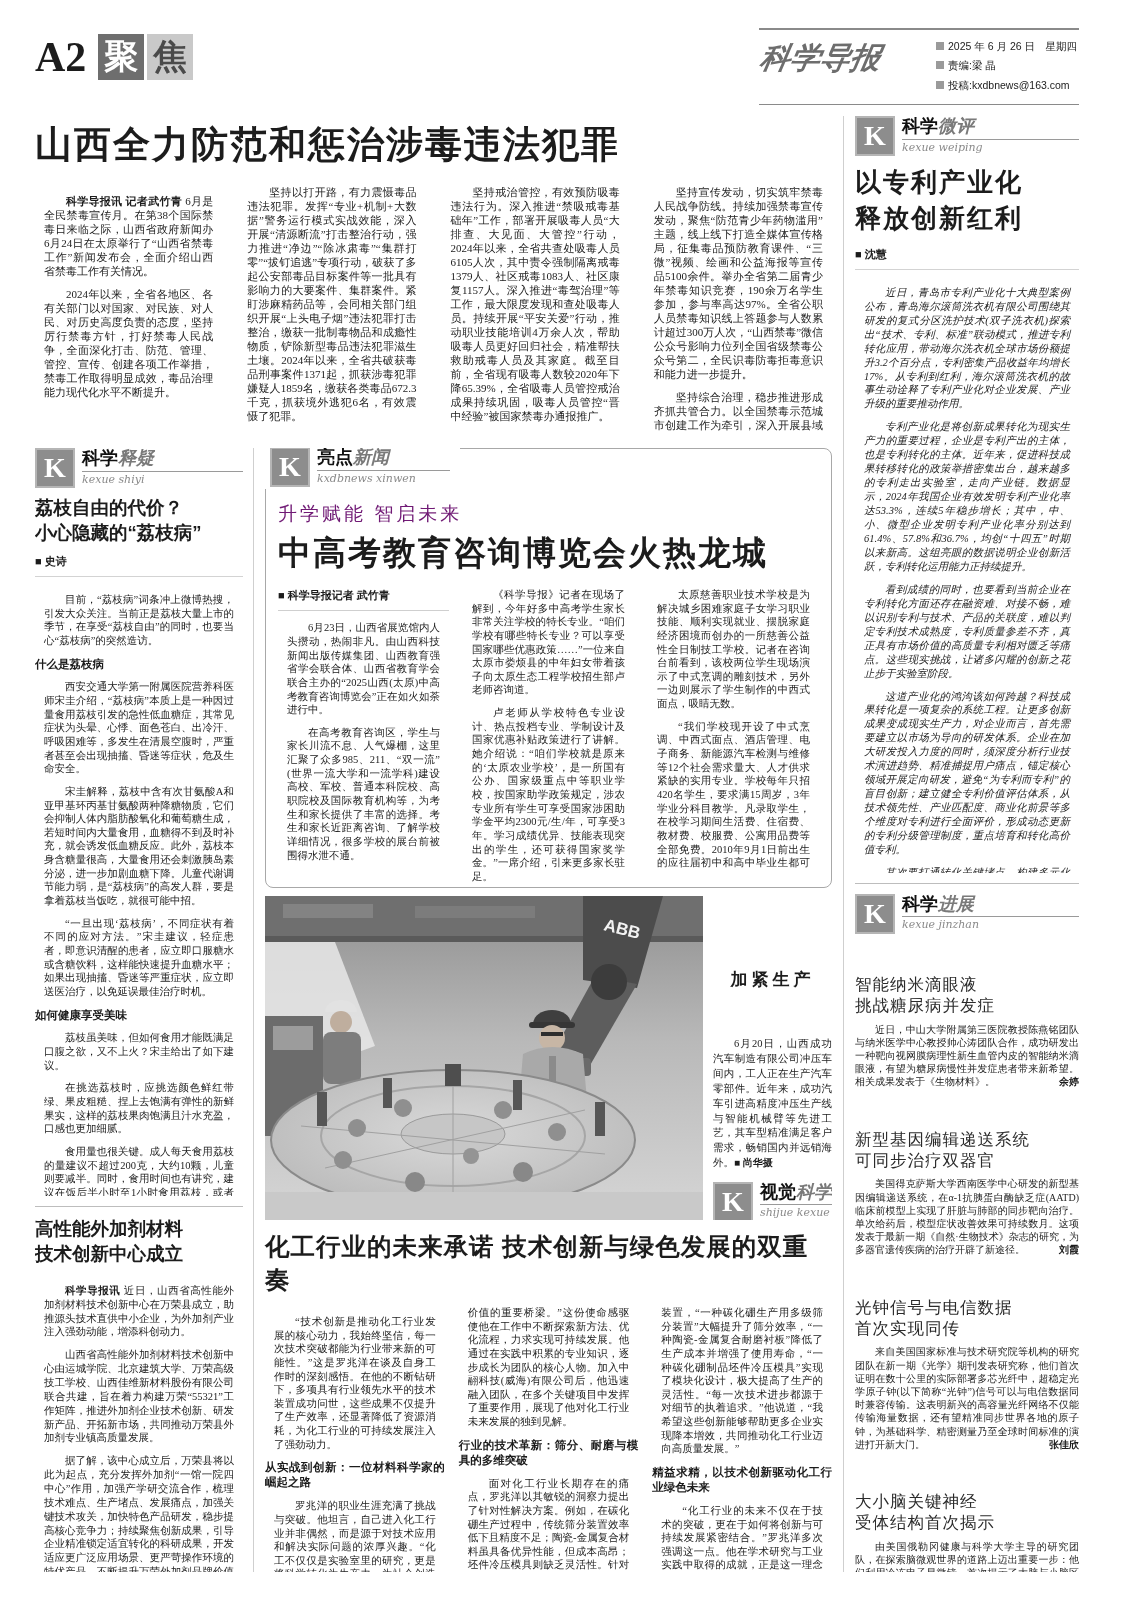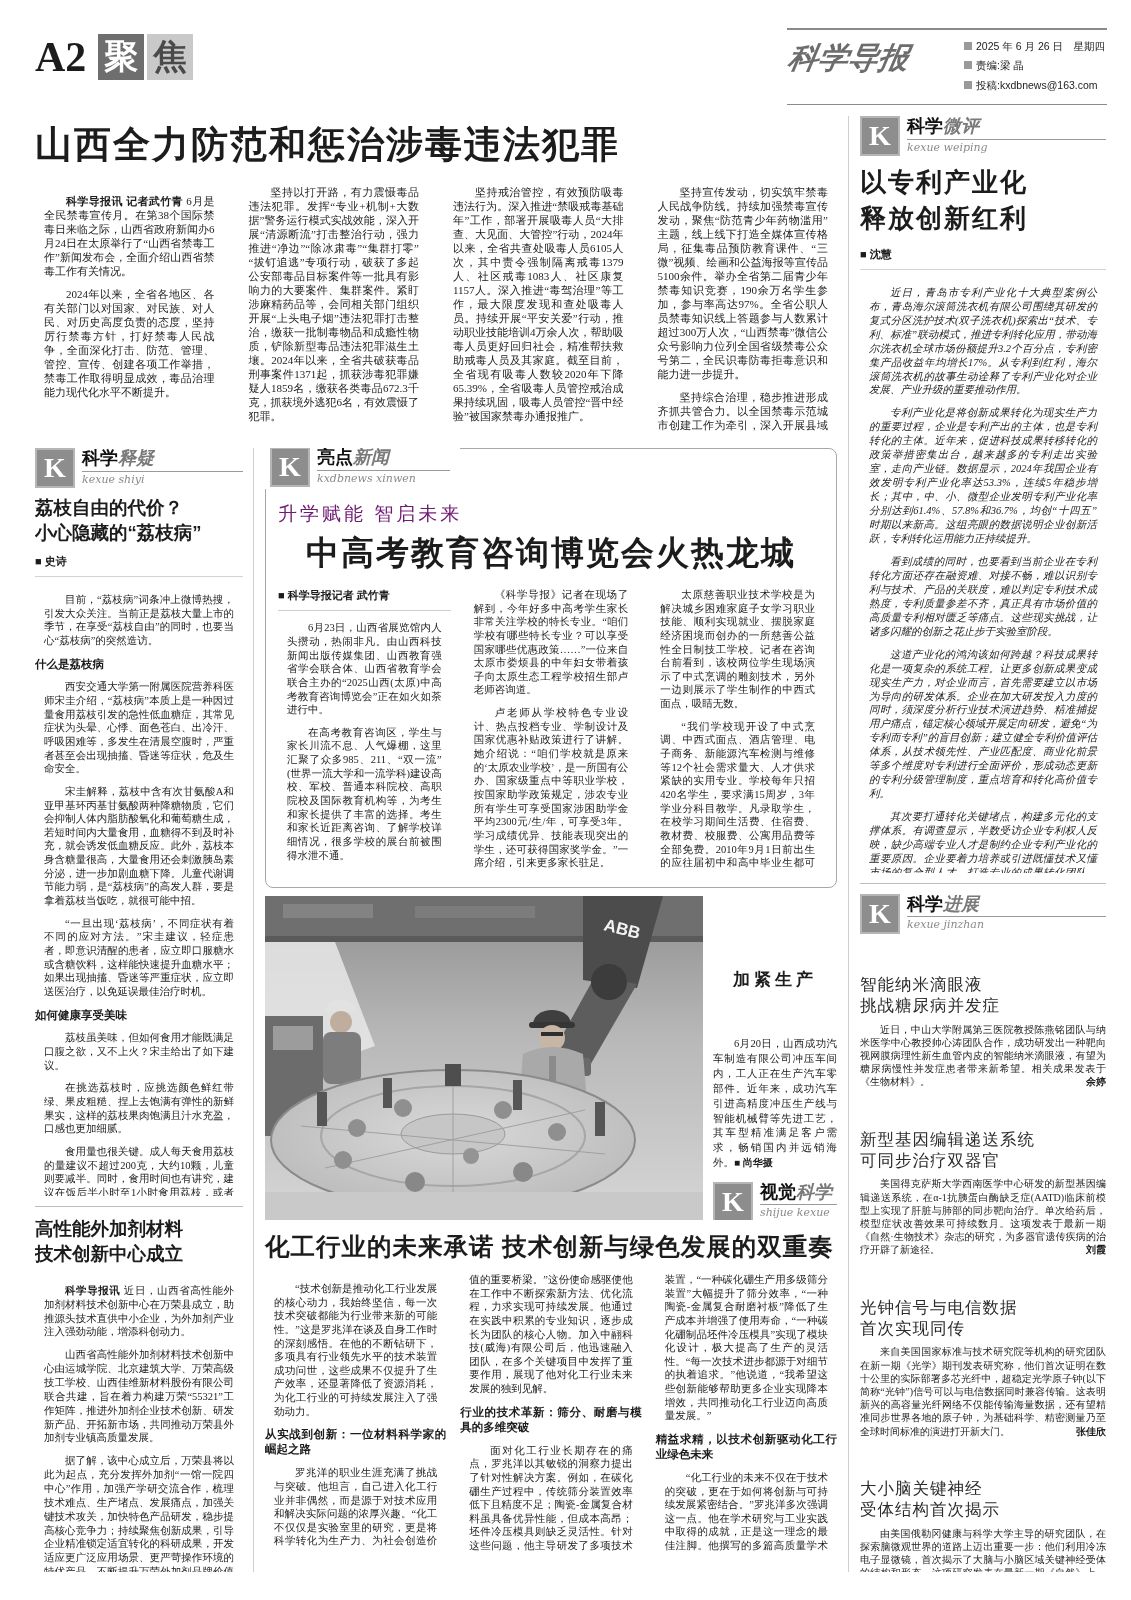--- a/index.html
+++ b/index.html
@@ -1,17 +1,17 @@
 <!DOCTYPE html>
 <html lang="zh"><head>
 <meta charset="utf-8">
 <style>
   html,body{margin:0;padding:0;background:#e9e9e9;}
   .page{width:1131px;height:1600px;background:#ffffff;box-sizing:border-box;
-        padding:28px 24px 18px 35px;position:relative;overflow:hidden;
+        padding:28px 52px 18px 35px;position:relative;overflow:hidden;
         font-family:"Liberation Serif",serif;color:#1c1c1c;}
   
   .header{display:flex;justify-content:space-between;align-items:flex-start;height:84px;}
   .header-left{display:flex;align-items:center;gap:12px;padding-top:6px;}
   .page-label{font-family:"Liberation Serif",serif;font-weight:700;font-size:42px;line-height:1;}
   .focus-logo{display:flex;gap:3px;}
   .fbox{width:46px;height:46px;display:flex;align-items:center;justify-content:center;
         font-family:"Liberation Sans",sans-serif;font-weight:700;font-size:34px;}
   .f1{background:#6e6e6e;color:#ffffff;}
   .f2{background:#c9c9c9;color:#4a4a4a;}
@@ -61,21 +61,21 @@
   .waijiaji-body{font-size:10.5px;line-height:1.32;text-align:justify;overflow:hidden;}
   .author-inline{float:right;font-family:"Liberation Sans",sans-serif;font-weight:700;}
   
   .liangdian-box{border:1px solid #a8a8a8;border-radius:8px;padding:8px 12px 10px;
         position:relative;height:440px;box-sizing:border-box;margin-bottom:8px;}
   .liangdian-box .sec-head{position:absolute;top:-6px;left:-2px;background:#fff;
         padding:4px 10px 2px 6px;width:180px;}
   .liangdian-inner{padding-top:44px;}
   .kicker{font-family:"Liberation Sans",sans-serif;font-size:19px;letter-spacing:3px;color:#701a75;margin:0 0 4px;}
   .liangdian-title{font-family:"Liberation Sans",sans-serif;font-weight:700;font-size:33px;
-        letter-spacing:2px;margin:0 0 12px;text-align:center;}
+        letter-spacing:2px;margin:0 0 12px;}
   .liangdian-cols{column-count:3;column-gap:14px;column-fill:auto;height:296px;overflow:hidden;
         font-size:10.5px;line-height:1.3;text-align:justify;}
   .ld-byline{font-family:"Liberation Sans",sans-serif;font-weight:700;font-size:11px;
         border-bottom:1px solid #cfcfcf;padding-bottom:8px;margin-bottom:10px;}
   
   .photo-row{display:flex;gap:10px;height:324px;}
   .photo{width:438px;flex:0 0 auto;position:relative;overflow:hidden;background:#b7b7b7;}
   .caption-col{flex:1;display:flex;flex-direction:column;overflow:hidden;}
   .caption-title{font-family:"Liberation Sans",sans-serif;font-weight:700;font-size:17px;
         letter-spacing:4px;text-align:center;margin-top:72px;}

